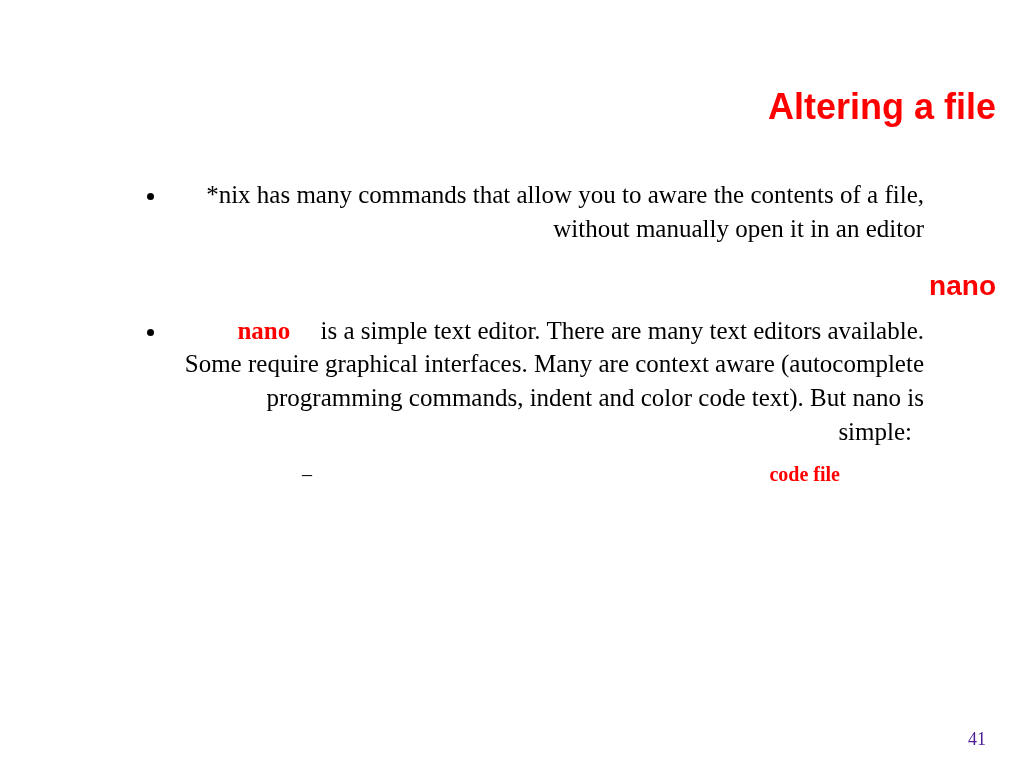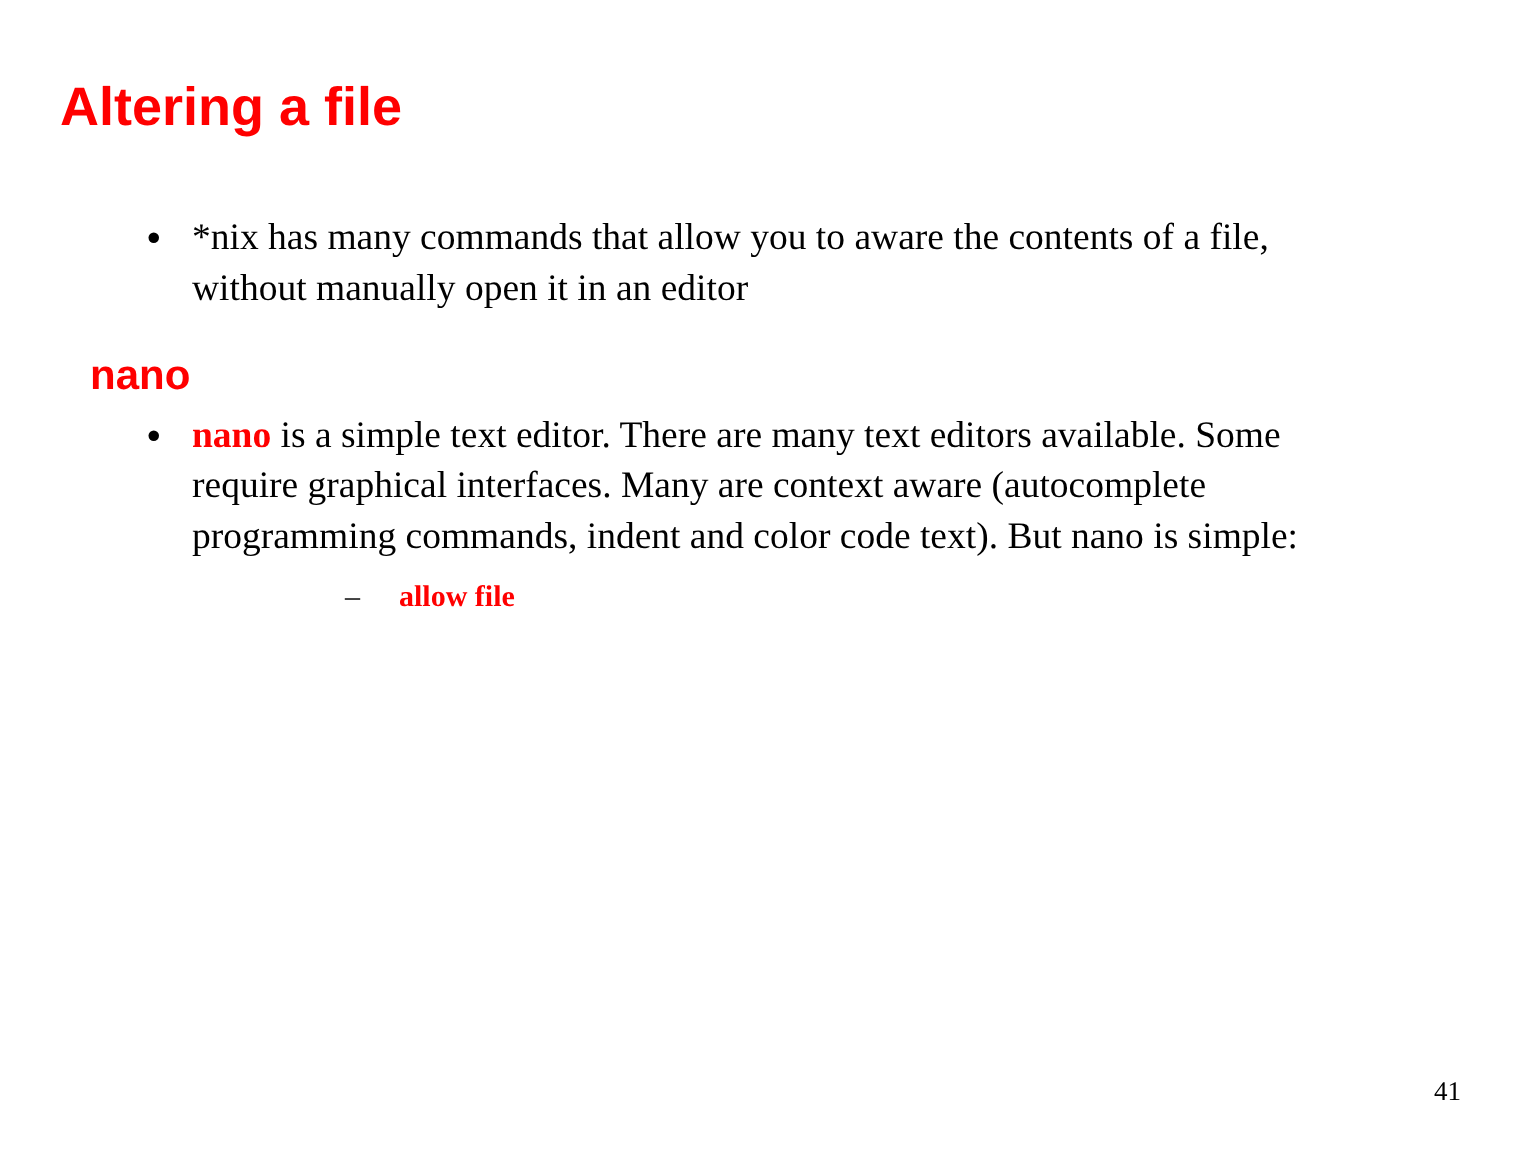--- a/index.html
+++ b/index.html
@@ -1,18 +1,19 @@
 <!DOCTYPE html>
 <html><head>
   <meta charset="utf-8">
   <style>
     * {
-      margin: 0;
+      margin: 12px;
       padding: 0;
       box-sizing: border-box;
+      text-align: right;
     }
     body {
       width: 1024px;
       height: 768px;
       background: #ffffff;
       font-family: "Times New Roman", Times, serif;
       position: relative;
       padding: 50px 40px 40px 40px;
     }
     .title {
@@ -62,37 +63,37 @@
       position: absolute;
       left: -28px;
       color: #000000;
       font-weight: normal;
     }
     .page-number {
       position: absolute;
       bottom: 30px;
       right: 50px;
       font-size: 18px;
-      color: #000000;
+      color: #4c1d95;
       font-family: "Times New Roman", Times, serif;
     }
   </style>
 </head>
 <body>
 
 <h1 class="title">Altering a file</h1>
 
 <ul class="bullet-list">
   <li>*nix has many commands that allow you to aware the contents of a file, without manually open it in an editor</li>
 </ul>
 
 <h2 class="subheading">nano</h2>
 
 <ul class="bullet-list">
   <li>
     <span class="nano-bold">nano</span><span> is a simple text editor. There are many text editors available. Some require graphical interfaces. Many are context aware (autocomplete programming commands, indent and color code text). But nano is simple:</span>
     <ul class="sub-list">
-      <li>allow file</li>
+      <li>code file</li>
     </ul>
   </li>
 </ul>
 
 <div class="page-number">41</div>
 
 </body></html>

